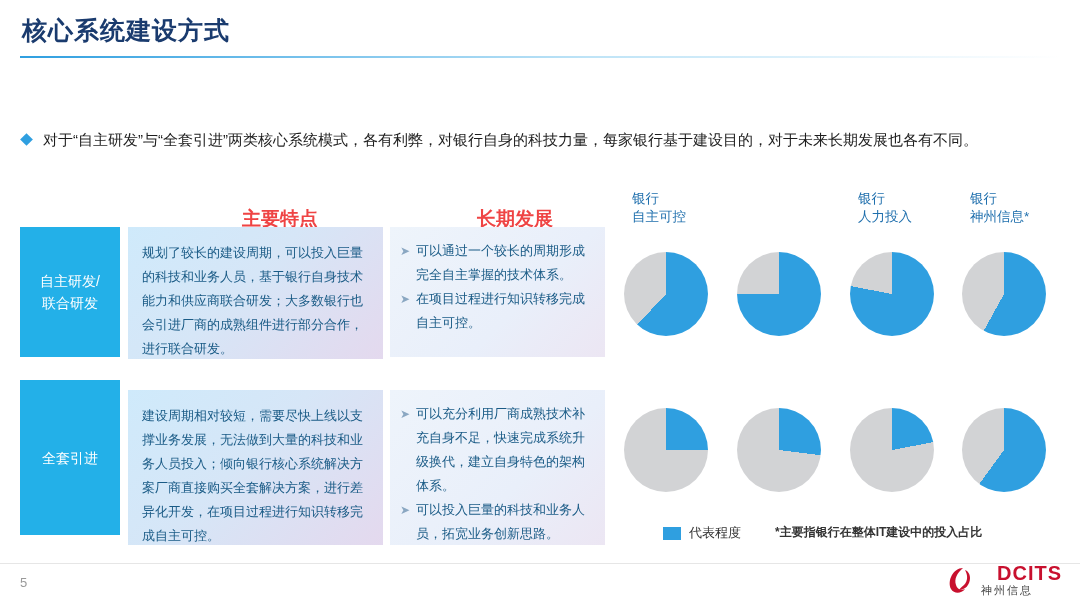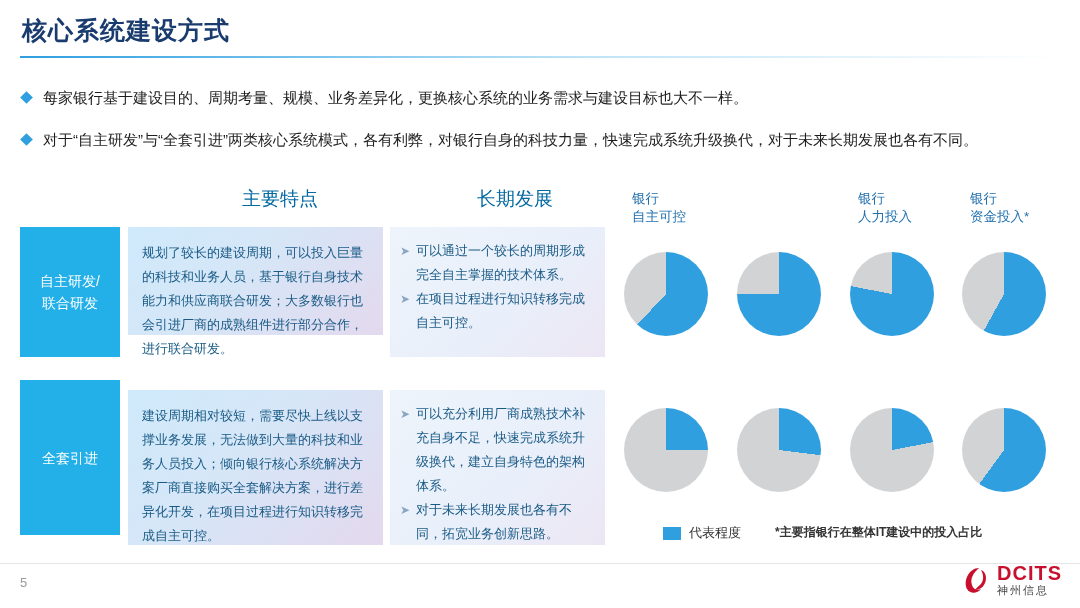--- a/index.html
+++ b/index.html
@@ -48,23 +48,24 @@
     margin-top:5px;
     margin-right:12px;
     flex:0 0 auto;
   }
   .bullet-text { line-height:20px; }
 
   
   .col-head {
     position:absolute;
     font-size:19px;
-    font-weight:normal;
-    color:#0369a1;
+    font-weight:bold;
+    color:#ef4444;
     text-align:center;
+    margin-top:20px;
   }
   #head-features { left:160px; top:186px; width:240px; }
   #head-longterm { left:415px; top:186px; width:200px; }
 
   .pie-head {
     position:absolute;
     font-size:13.5px;
     color:#1f6fad;
     line-height:18px;
     text-align:left;
@@ -105,21 +106,21 @@
     font-size:13px;
     line-height:24px;
     padding:12px 12px 10px 10px;
   }
   .lt-item { display:flex; align-items:flex-start; }
   .lt-arrow { color:#8aa7c2; margin-right:6px; font-size:12px; line-height:24px; flex:0 0 auto;}
   .lt-text { flex:1 1 auto; }
 
   
   #label-r0 { left:20px; top:227px; height:130px; }
-  #feat-r0  { left:128px; top:227px; height:108px; }
+  #feat-r0  { left:128px; top:227px; height:132px; }
   #lt-r0    { left:390px; top:227px; height:130px; }
   
   #label-r1 { left:20px; top:380px; height:155px; }
   #feat-r1  { left:128px; top:390px; height:155px; }
   #lt-r1    { left:390px; top:390px; height:155px; }
 
   
   .pie {
     position:absolute;
     width:84px; height:84px;
@@ -182,59 +183,56 @@
     margin-right:6px;
     position:relative;
   }
   .logo-mark svg { display:block; }
   .logo-text-wrap { line-height:1; }
   .logo-name {
     font-size:20px;
     font-weight:bold;
     color:#c8102e;
     letter-spacing:1px;
+    margin-left:16px;
   }
   .logo-sub {
     font-size:11px;
     color:#444;
     letter-spacing:2px;
     margin-top:2px;
   }
 </style>
 </head>
 <body>
 
 <div class="slide">
 
   <div class="title">核心系统建设方式</div>
   <div class="title-rule"></div>
 
-  <div class="bullet-row b1">
-    <span class="diamond"></span>
-    <span class="bullet-text">每家银行基于建设目的、周期考量、规模、业务差异化，更换核心系统的业务需求与建设目标也大不一样。</span>
-  </div>
   <div class="bullet-row b2">
     <span class="diamond"></span>
-    <span class="bullet-text">对于“自主研发”与“全套引进”两类核心系统模式，各有利弊，对银行自身的科技力量，快速完成系统升级换代，对于未来长期发展也各有不同。</span>
+    <span class="bullet-text">对于“自主研发”与“全套引进”两类核心系统模式，各有利弊，对银行自身的科技力量，每家银行基于建设目的，对于未来长期发展也各有不同。</span>
   </div>
 
   <div class="col-head" id="head-features">主要特点</div>
   <div class="col-head" id="head-longterm">长期发展</div>
 
   <div class="pie-head" id="ph0">
       <div>银行</div>
       <div>自主可控</div>
     </div>
   <div class="pie-head" id="ph2">
       <div>银行</div>
       <div>人力投入</div>
     </div>
   <div class="pie-head" id="ph3">
       <div>银行</div>
-      <div>资金投入*</div>
+      <div>神州信息*</div>
     </div>
 
   <div class="label-card" id="label-r0">自主研发/联合研发</div>
   <div class="feature-card" id="feat-r0">规划了较长的建设周期，可以投入巨量的科技和业务人员，基于银行自身技术能力和供应商联合研发；大多数银行也会引进厂商的成熟组件进行部分合作，进行联合研发。</div>
   <div class="longterm-card" id="lt-r0">
       <div class="lt-item">
         <span class="lt-arrow">➤</span>
         <span class="lt-text">可以通过一个较长的周期形成完全自主掌握的技术体系。</span>
       </div>
       <div class="lt-item">
@@ -245,21 +243,21 @@
 
   <div class="label-card" id="label-r1">全套引进</div>
   <div class="feature-card" id="feat-r1">建设周期相对较短，需要尽快上线以支撑业务发展，无法做到大量的科技和业务人员投入；倾向银行核心系统解决方案厂商直接购买全套解决方案，进行差异化开发，在项目过程进行知识转移完成自主可控。</div>
   <div class="longterm-card" id="lt-r1">
       <div class="lt-item">
         <span class="lt-arrow">➤</span>
         <span class="lt-text">可以充分利用厂商成熟技术补充自身不足，快速完成系统升级换代，建立自身特色的架构体系。</span>
       </div>
       <div class="lt-item">
         <span class="lt-arrow">➤</span>
-        <span class="lt-text">对于未来长期发展也各有不同，拓宽业务创新思路。</span>
+        <span class="lt-text">可以投入巨量的科技和业务人员，拓宽业务创新思路。</span>
       </div>
     </div>
 
   <div class="pie pies-row0" id="pie-0-0" title="银行自主可控 - 自主研发/联合研发" style="background: conic-gradient(rgb(47, 159, 224) 0%, rgb(47, 159, 224) 62%, rgb(210, 211, 213) 62%, rgb(210, 211, 213) 100%);"></div>
   <div class="pie pies-row0" id="pie-0-1" title="银行所需科技力量 - 自主研发/联合研发" style="background: conic-gradient(rgb(47, 159, 224) 0%, rgb(47, 159, 224) 75%, rgb(210, 211, 213) 75%, rgb(210, 211, 213) 100%);"></div>
   <div class="pie pies-row0" id="pie-0-2" title="银行人力投入 - 自主研发/联合研发" style="background: conic-gradient(rgb(47, 159, 224) 0%, rgb(47, 159, 224) 78%, rgb(210, 211, 213) 78%, rgb(210, 211, 213) 100%);"></div>
   <div class="pie pies-row0" id="pie-0-3" title="银行资金投入* - 自主研发/联合研发" style="background: conic-gradient(rgb(47, 159, 224) 0%, rgb(47, 159, 224) 58%, rgb(210, 211, 213) 58%, rgb(210, 211, 213) 100%);"></div>
   <div class="pie pies-row1" id="pie-1-0" title="银行自主可控 - 全套引进" style="background: conic-gradient(rgb(47, 159, 224) 0%, rgb(47, 159, 224) 25%, rgb(210, 211, 213) 25%, rgb(210, 211, 213) 100%);"></div>
   <div class="pie pies-row1" id="pie-1-1" title="银行所需科技力量 - 全套引进" style="background: conic-gradient(rgb(47, 159, 224) 0%, rgb(47, 159, 224) 27%, rgb(210, 211, 213) 27%, rgb(210, 211, 213) 100%);"></div>
   <div class="pie pies-row1" id="pie-1-2" title="银行人力投入 - 全套引进" style="background: conic-gradient(rgb(47, 159, 224) 0%, rgb(47, 159, 224) 22%, rgb(210, 211, 213) 22%, rgb(210, 211, 213) 100%);"></div>

